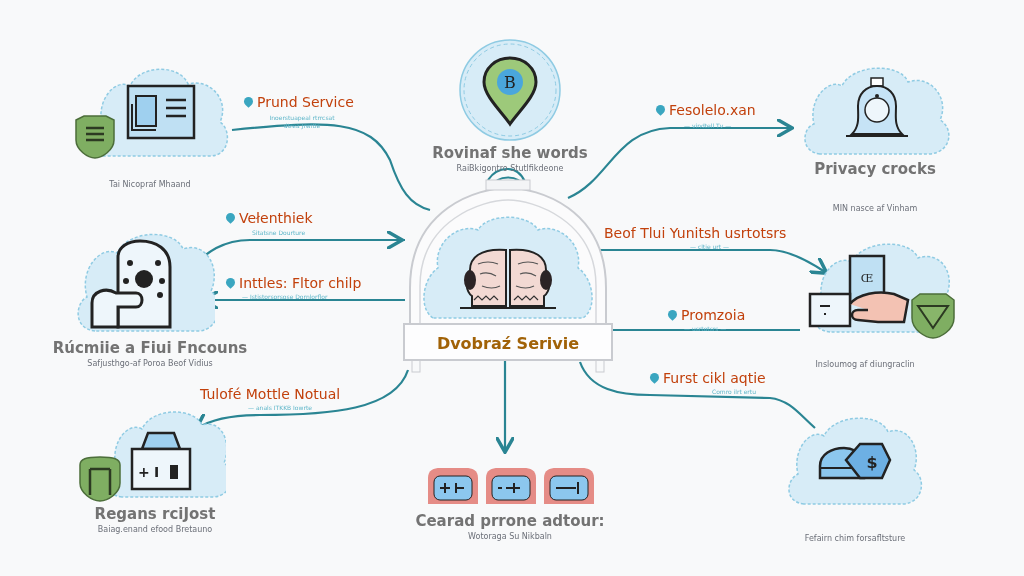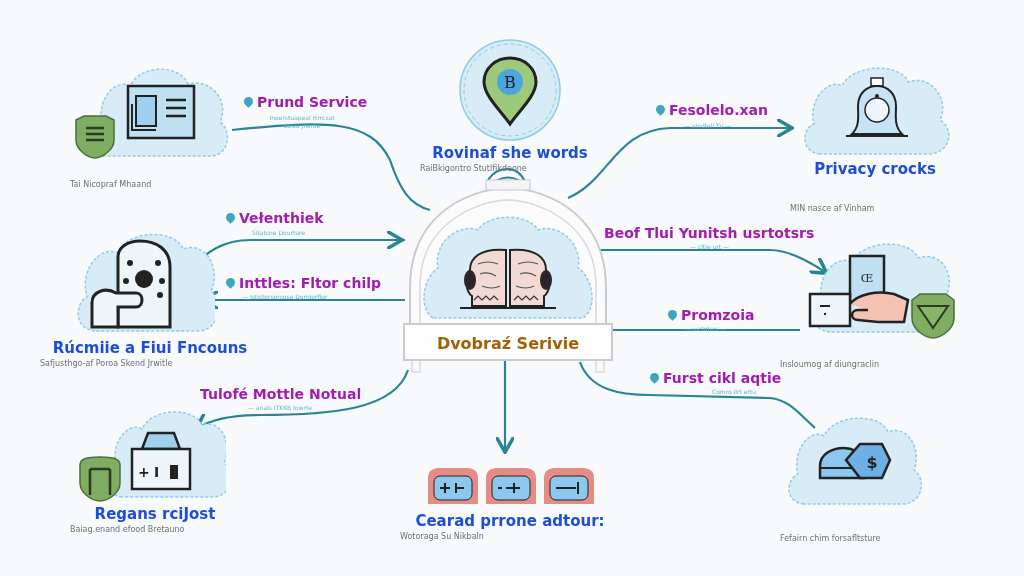--- a/index.html
+++ b/index.html
@@ -5,28 +5,28 @@
   html, body { margin:0; padding:0; }
   body {
     width:1024px; height:576px; overflow:hidden;
     background:#f8f9fa;
     font-family:"DejaVu Sans", sans-serif;
     position:relative;
   }
   .abs { position:absolute; }
   svg.wires { position:absolute; left:0; top:0; }
   .node-title {
-    position:absolute; font-weight:bold; color:#1d4ed8;
+    position:absolute; font-weight:bold; color:#737373;
     font-size:15px; white-space:nowrap; text-align:center;
   }
   .node-sub {
-    position:absolute; color:#6b6f78; font-size:8px; white-space:nowrap; 
+    position:absolute; color:#6b6f78; font-size:8px; white-space:nowrap; text-align:center;
   }
   .conn-label {
-    position:absolute; font-weight:bold; color:#a21caf; font-size:14px; white-space:nowrap;
+    position:absolute; font-weight:normal; color:#c2410c; font-size:14px; white-space:nowrap;
   }
   .conn-label .pin {
     display:inline-block; width:9px; height:9px; background:#3aa6c0;
     border-radius:50% 50% 50% 0; transform:rotate(-45deg); margin-right:4px; vertical-align:1px;
   }
   .conn-sub {
     position:absolute; color:#5fb6c9; font-size:6px; white-space:nowrap;
   }
   .center-label {
     position:absolute; font-weight:bold; color:#a16207; font-size:16px; white-space:nowrap; text-align:center;
@@ -134,21 +134,21 @@
     <circle cx="56" cy="42" r="9" fill="#222"></circle>
     <circle cx="42" cy="26" r="3" fill="#222"></circle>
       <circle cx="70" cy="26" r="3" fill="#222"></circle>
     <circle cx="38" cy="44" r="3" fill="#222"></circle>
       <circle cx="74" cy="44" r="3" fill="#222"></circle>
     <circle cx="42" cy="60" r="3" fill="#222"></circle>
       <circle cx="72" cy="58" r="3" fill="#222"></circle>
     <path d="M4,90 L4,66 C4,54 18,50 28,56 L48,56 C56,56 56,70 48,70 L30,70 L30,90 Z" fill="#eef6fb" stroke="#222" stroke-width="3"></path>
   </svg>
   <div class="node-title" style="left:0;width:220px;top:114px;">Rúcmiie a Fiui Fncouns</div>
-  <div class="node-sub" style="left:0;width:220px;top:134px;">Safjusthgo-af Poroa Skend Jrwitle</div>
+  <div class="node-sub" style="left:0;width:220px;top:134px;">Safjusthgo-af Poroa Beof Vidius</div>
 </div>
 
 <div class="abs" style="left:780px;top:236px;width:190px;height:140px;">
   <svg class="abs" style="left:22px;top:0;" width="150" height="100">
     <path d="M28,96 C6,94 8,70 20,64 C14,40 34,18 50,26 C60,4 108,2 116,22 C140,14 154,40 144,60 C156,70 154,94 132,96 Z" fill="#d7ecf7" stroke="#8fcbe3" stroke-width="1.5" stroke-dasharray="3 2"></path>
   </svg>
   <svg class="abs" style="left:18px;top:18px;" width="140" height="80">
     <rect x="52" y="2" width="34" height="46" fill="#bfe0f3" stroke="#222" stroke-width="2.5"></rect>
     <text x="69" y="28" text-anchor="middle" font-size="11" fill="#222" font-family="DejaVu Serif, serif">Œ</text>
     <rect x="12" y="40" width="40" height="32" fill="#eef6fb" stroke="#222" stroke-width="2.5"></rect>

